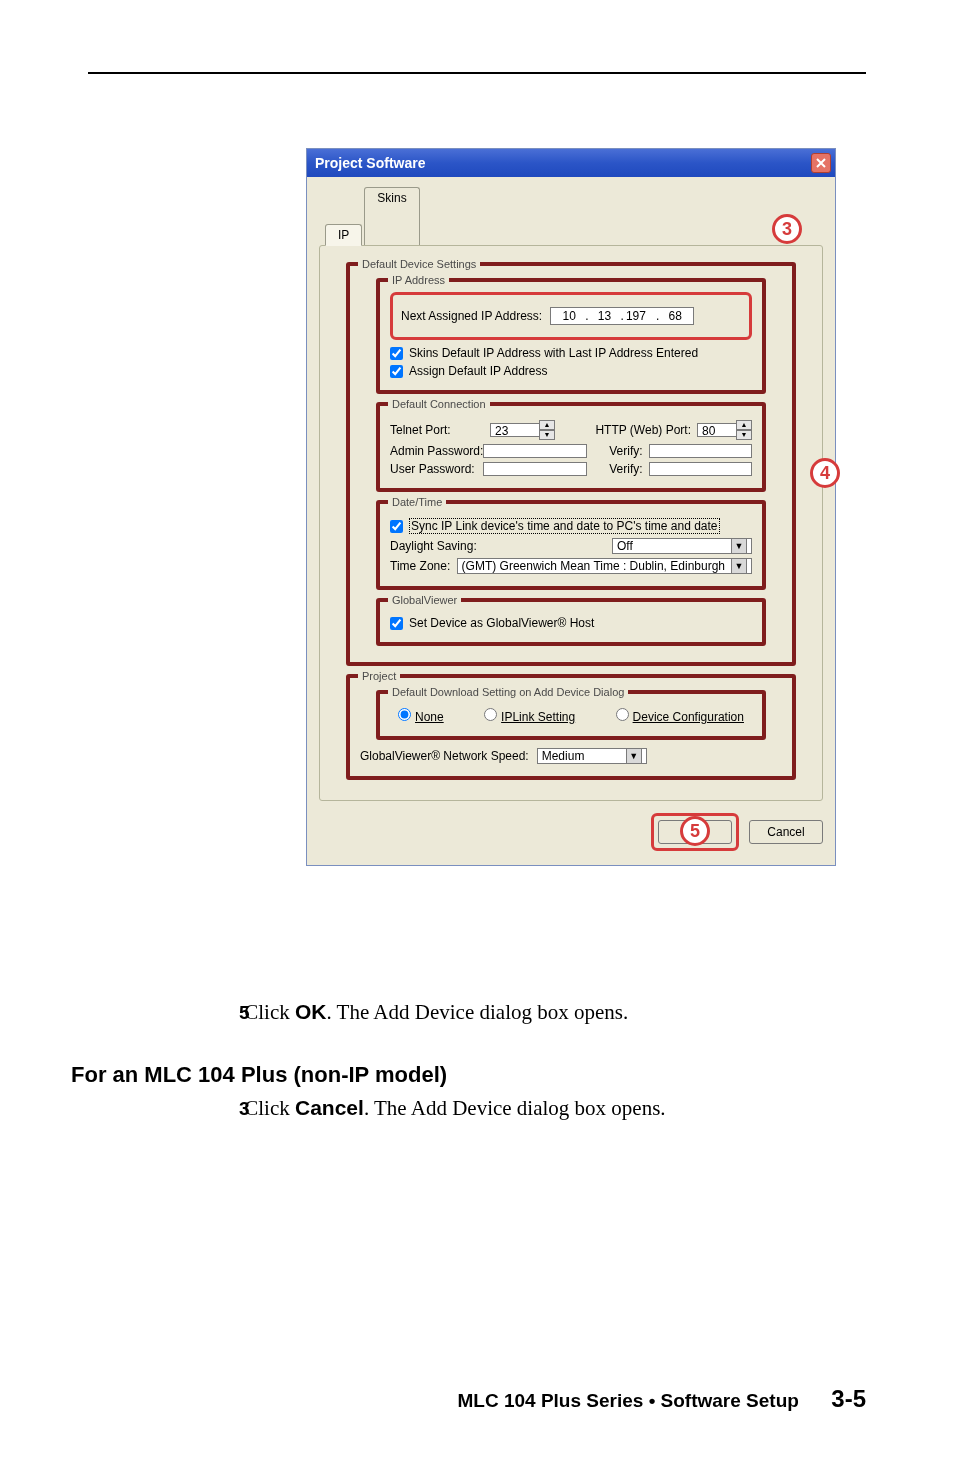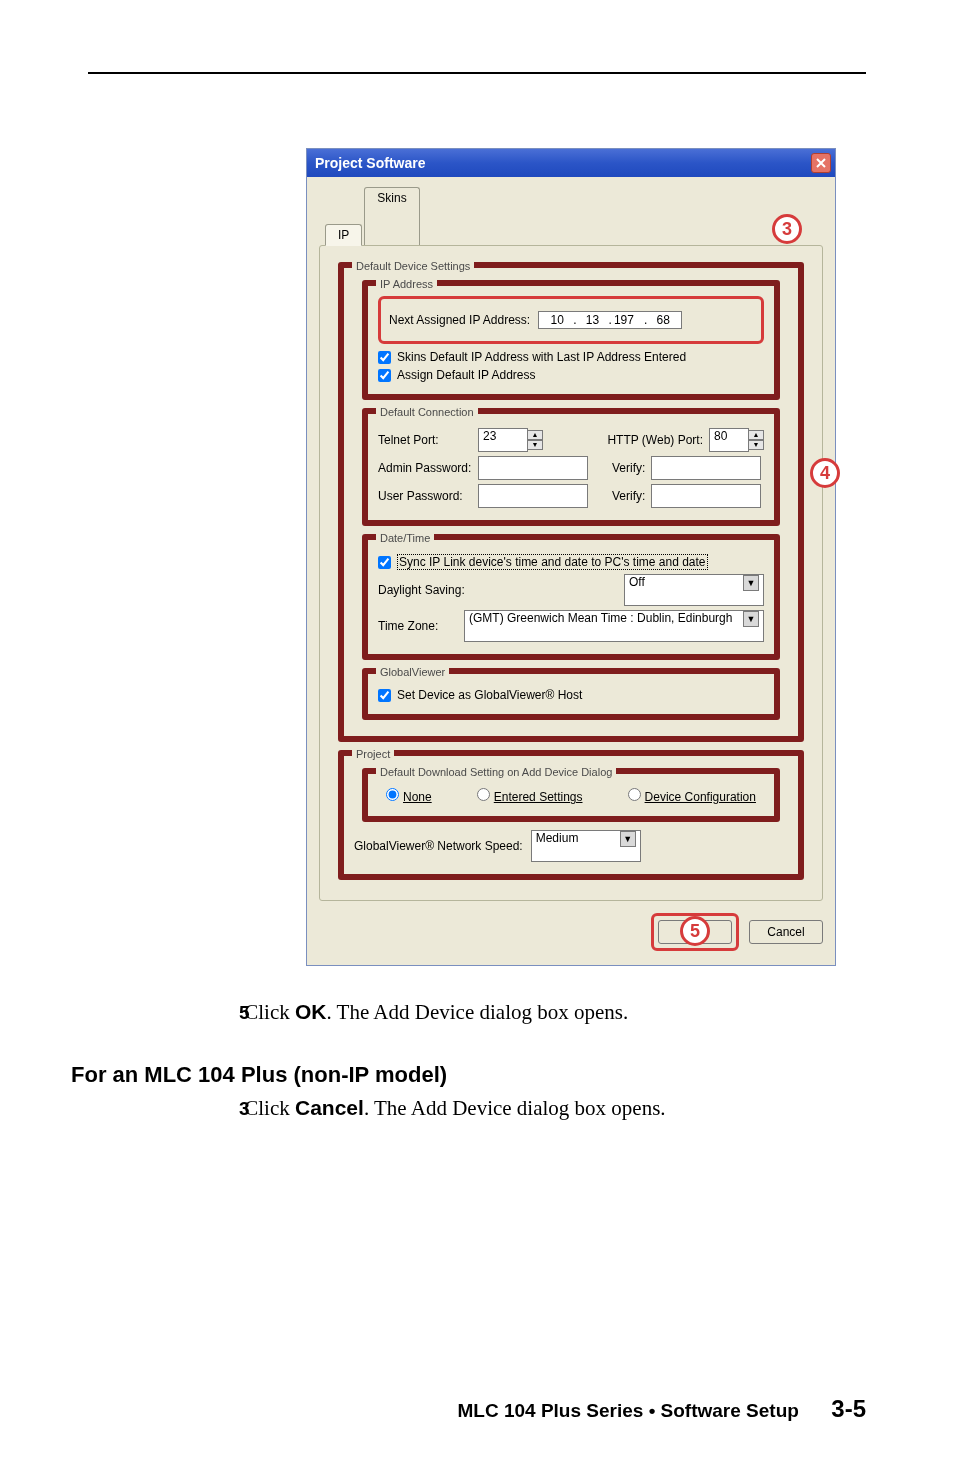--- a/index.html
+++ b/index.html
@@ -49,50 +49,50 @@
     border-radius: 3px 3px 0 0;
     margin-right: 2px;
     font-size: 12px;
   }
   .tab.active { background: #f7f5ea; position: relative; top: 1px; border-bottom: 1px solid #f7f5ea; margin-top: 36px;}
   .panel-outer {
     border: 1px solid #b5b59b; border-radius: 3px;
     padding: 10px 10px 12px; background: #ece9d8;
   }
   .group {
-    border: 6px solid #7f1d1d; border-radius: 3px;
-    margin: 6px 8px 8px; padding: 10px 10px 8px;
+    border: 4px solid #7f1d1d; border-radius: 3px;
+    margin: 6px 16px 8px; padding: 10px 10px 8px;
     position: relative;
   }
   .group > .legend {
     position: absolute; top: -8px; left: 8px;
     background: #ece9d8; padding: 0 4px; font-size: 11px; color: #4a4a4a;
   }
   .ip-highlight {
     border: 3px solid #d63b3b; border-radius: 6px;
     padding: 8px; margin-bottom: 6px;
   }
   .row { display: flex; align-items: center; margin: 4px 0; }
   .lbl { font-size: 12px; color: #000; }
   .dot { margin: 0 2px; }
   .chk { margin-right: 6px; }
   .input {
-    height: 24px; border: 1px solid #7a7a7a; background: #fff;
+    height: 14px; border: 1px solid #7a7a7a; background: #fff;
     font-size: 12px; padding: 0 4px;
   }
   .spin-btns {
     display: inline-flex; flex-direction: column; margin-left: -1px;
   }
   .spin-btn {
     width: 16px; height: 10px; border: 1px solid #7a7a7a; background: #e6e6e6;
     font-size: 7px; line-height: 7px; text-align: center;
   }
   .select {
-    height: 32px; border: 1px solid #7a7a7a; background: #fff;
-    font-size: 12px; padding: 0 4px; display: inline-flex; align-items: flex-start; justify-content: space-between;
+    height: 16px; border: 1px solid #7a7a7a; background: #fff;
+    font-size: 12px; padding: 0 4px; display: inline-flex; align-items: center; justify-content: space-between;
   }
   .sel-btn {
     width: 16px; height: 16px; background: #d9d9d9; border: 1px solid #7a7a7a;
     margin-left: 6px; display: inline-flex; align-items: center; justify-content: center; font-size: 9px;
   }
   .dotted-focus {
     border: 1px dotted #000; padding: 0 1px;
   }
   .radio { margin-right: 4px; }
   .btn {
@@ -113,21 +113,21 @@
     display: flex; align-items: center; justify-content: center;
     z-index: 5;
   }
   
   .body-text { position: absolute; left: 71px; right: 88px; }
   .step-line { font-size: 21px; font-family: Georgia, 'Times New Roman', serif; margin-bottom: 18px; }
   .step-num { display: inline-block; width: 60px; font-weight: bold; font-family: Arial, sans-serif; font-size: 19px; padding-left: 168px;}
   .step-line .b { font-weight: bold; }
   .subhead { font-family: Arial, sans-serif; font-weight: bold; font-size: 22px; margin: 4px 0 8px; }
   .footer {
-    position: absolute; bottom: 52px; left: 0; right: 0;
+    position: absolute; bottom: 62px; left: 0; right: 0;
     text-align: right; padding-right: 88px;
     font-family: Arial, sans-serif;
   }
   .footer .t1 { font-weight: bold; font-size: 19px; }
   .footer .pn { font-weight: 900; font-size: 24px; margin-left: 28px; }
 </style>
 </head>
 <body>
 
 <div class="top-rule"></div>
@@ -254,21 +254,21 @@
           </div>
         </div>
 
         <div class="group">
           <div class="legend">Project</div>
 
           <div class="group" style="margin-top:2px;text-decoration:underline;">
             <div class="legend">Default Download Setting on Add Device Dialog</div>
             <div class="row" style="justify-content:space-between; padding:0 8px;">
               <label><input type="radio" class="radio" name="dl" checked="" style=""><span>None</span></label>
-              <label><input type="radio" class="radio" name="dl" style=""><span>Entered Settings</span></label>
+              <label><input type="radio" class="radio" name="dl" style=""><span>IPLink Setting</span></label>
               <label><input type="radio" class="radio" name="dl" style=""><span>Device Configuration</span></label>
             </div>
           </div>
 
           <div class="row">
             <span class="lbl">GlobalViewer® Network Speed:</span>
             <span class="select" style="width:110px; margin-left:8px;">
               <span>Medium</span>
               <span class="sel-btn">▼</span>
             </span>

